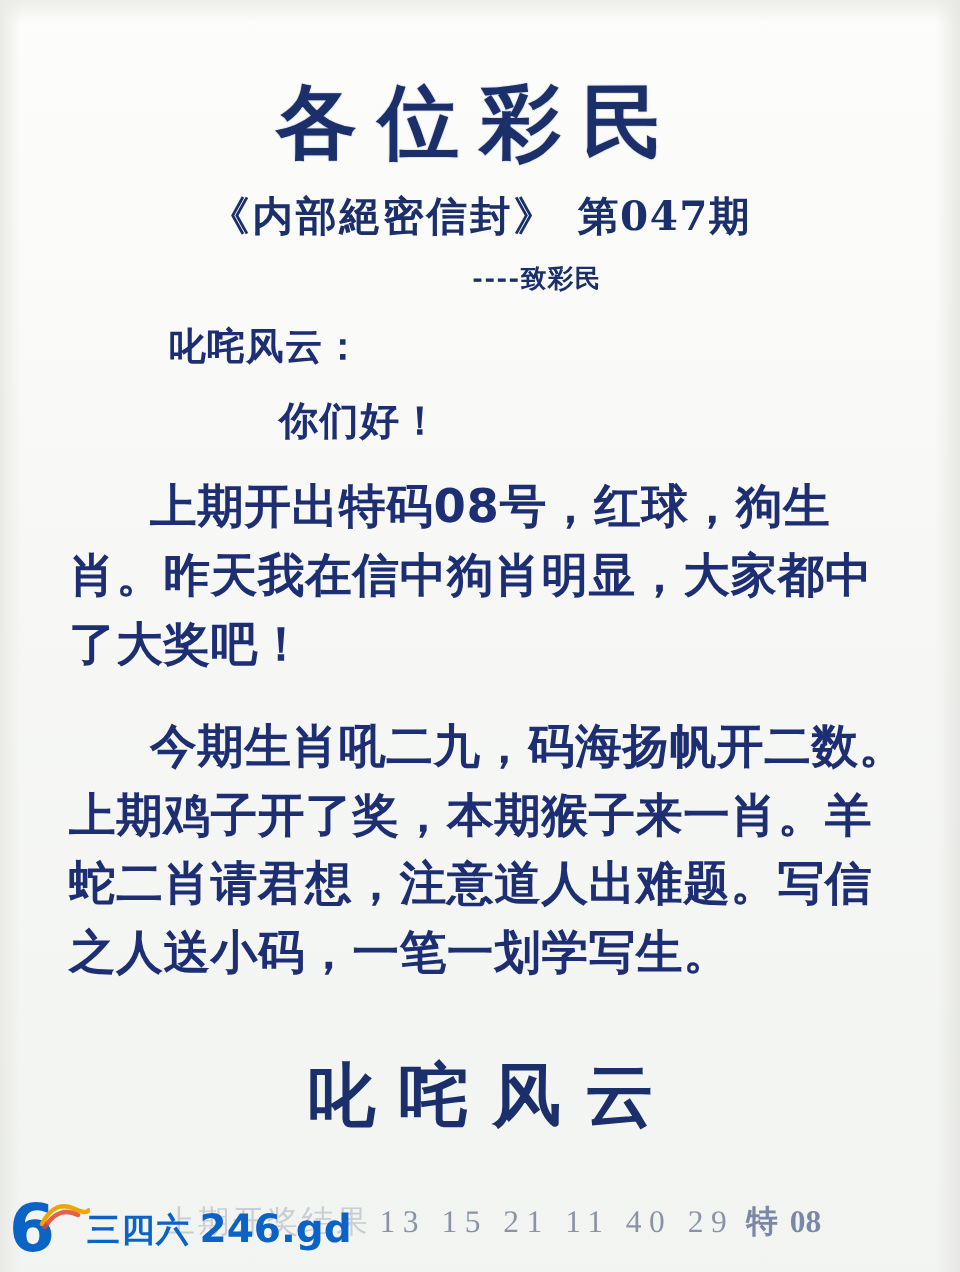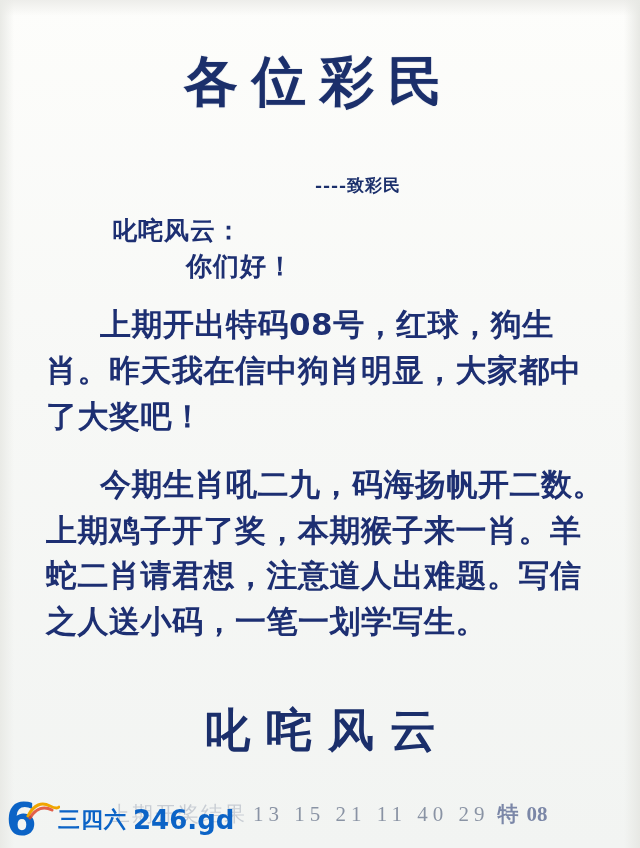--- a/index.html
+++ b/index.html
@@ -100,21 +100,21 @@
   }
   .salutation {
     font-size: 25px;
     font-weight: 600;
     margin-left: 66px;
     letter-spacing: 1px;
   }
   .greeting {
     font-size: 26px;
     font-weight: 600;
-    margin-top: 2px;
+    margin-top: 16px;
     margin-left: 140px;
     letter-spacing: 1px;
   }
   .para {
     font-size: 31px;
     font-weight: 600;
     line-height: 1.48;
     letter-spacing: 0.5px;
     text-indent: 54px;
     margin-top: 18px;
@@ -219,20 +219,23 @@
 <body>
 
 <div class="page">
 
   <div class="paper-edge-top"></div>
   <div class="paper-edge-left"></div>
   <div class="paper-edge-right"></div>
 
   <div class="title">各位彩民</div>
 
+  <div class="subtitle-row">
+    <span class="subtitle-main">《内部絕密信封》</span><span class="issue">第047期</span>
+  </div>
 
   <div class="dedication">----致彩民</div>
 
   <div class="body-text">
     <div class="salutation">叱咤风云：</div>
     <div class="greeting">你们好！</div>
     <div class="para">上期开出特码08号，红球，狗生肖。昨天我在信中狗肖明显，大家都中了大奖吧！</div>
     <div class="para para-2">今期生肖吼二九，码海扬帆开二数。上期鸡子开了奖，本期猴子来一肖。羊蛇二肖请君想，注意道人出难题。写信之人送小码，一笔一划学写生。</div>
   </div>
 

